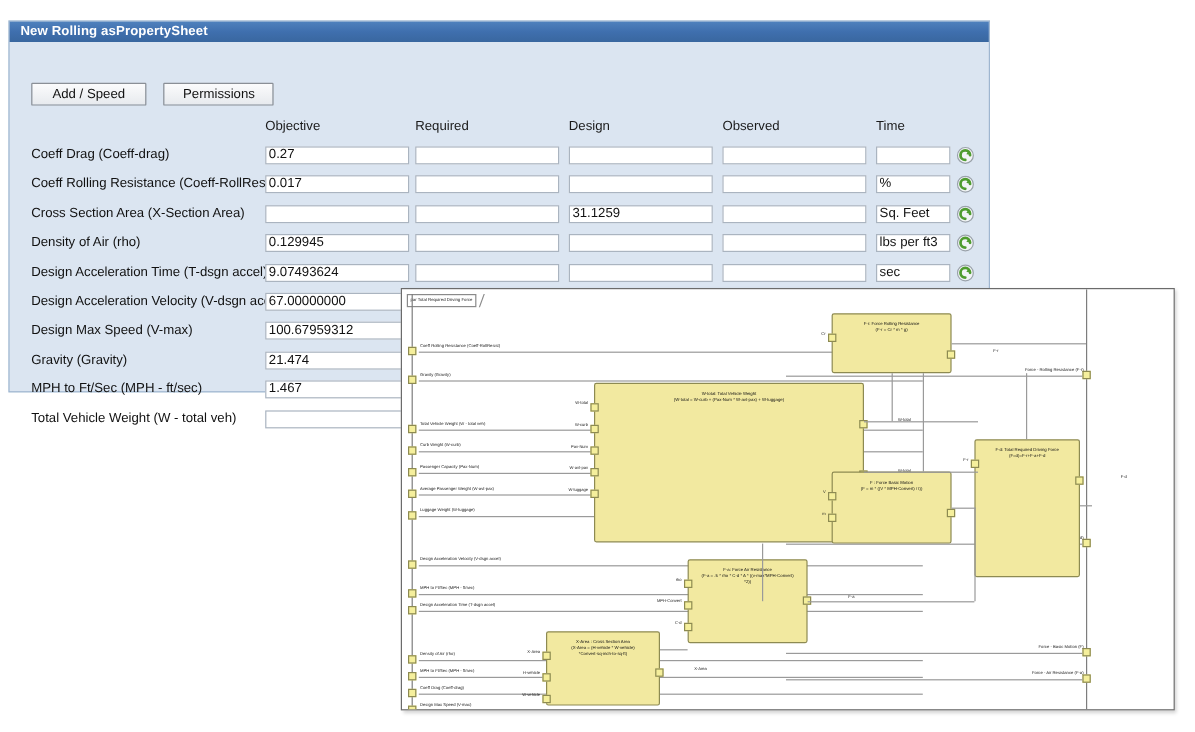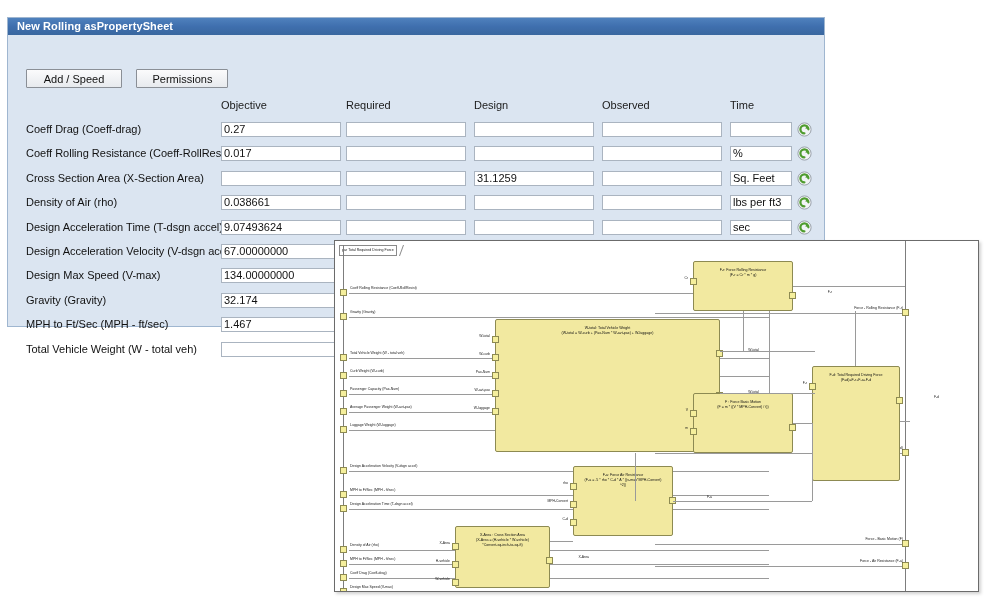--- a/index.html
+++ b/index.html
@@ -123,21 +123,21 @@
         <div class="field obs" style="left: 594px; top: 135.8px;"></div>
         <div class="field uni" style="left: 722px; top: 135.8px;">Sq. Feet</div>
         <div class="ricon" style="left: 789px; top: 135.8px;">
           <svg width="15" height="15" viewBox="0 0 15 15">
             <circle cx="7.5" cy="7.5" r="6.6" fill="#f2f4f6" stroke="#9aa2aa" stroke-width="1"></circle>
             <path d="M11.4 7.3 A4 4 0 1 0 7.4 11.3" fill="none" stroke="#4f9c2f" stroke-width="2.3" stroke-linecap="round"></path>
             <path d="M10.2 3.3 L12.1 6.9 L8.3 6.6 Z" fill="#4f9c2f"></path>
           </svg>
         </div>
         <div class="rowlabel" style="left: 18px; top: 161.2px;">Density of Air (rho)</div>
-        <div class="field obj" style="left: 213px; top: 160.2px;">0.038661</div>
+        <div class="field obj" style="left: 213px; top: 160.2px;">0.129945</div>
         <div class="field thr" style="left: 338px; top: 160.2px;"></div>
         <div class="field des" style="left: 466px; top: 160.2px;"></div>
         <div class="field obs" style="left: 594px; top: 160.2px;"></div>
         <div class="field uni" style="left: 722px; top: 160.2px;">lbs per ft3</div>
         <div class="ricon" style="left: 789px; top: 160.2px;">
           <svg width="15" height="15" viewBox="0 0 15 15">
             <circle cx="7.5" cy="7.5" r="6.6" fill="#f2f4f6" stroke="#9aa2aa" stroke-width="1"></circle>
             <path d="M11.4 7.3 A4 4 0 1 0 7.4 11.3" fill="none" stroke="#4f9c2f" stroke-width="2.3" stroke-linecap="round"></path>
             <path d="M10.2 3.3 L12.1 6.9 L8.3 6.6 Z" fill="#4f9c2f"></path>
           </svg>
@@ -162,27 +162,27 @@
         <div class="field obs" style="left: 594px; top: 209px;"></div>
         <div class="field uni" style="left: 722px; top: 209px;">mph</div>
         <div class="ricon" style="left: 789px; top: 209px;">
           <svg width="15" height="15" viewBox="0 0 15 15">
             <circle cx="7.5" cy="7.5" r="6.6" fill="#f2f4f6" stroke="#9aa2aa" stroke-width="1"></circle>
             <path d="M11.4 7.3 A4 4 0 1 0 7.4 11.3" fill="none" stroke="#4f9c2f" stroke-width="2.3" stroke-linecap="round"></path>
             <path d="M10.2 3.3 L12.1 6.9 L8.3 6.6 Z" fill="#4f9c2f"></path>
           </svg>
         </div>
         <div class="rowlabel" style="left: 18px; top: 234.4px;">Design Max Speed (V-max)</div>
-        <div class="field obj" style="left: 213px; top: 233.4px;">134.00000000</div>
+        <div class="field obj" style="left: 213px; top: 233.4px;">100.67959312</div>
         <div class="field thr" style="left: 338px; top: 233.4px;"></div>
         <div class="field des" style="left: 466px; top: 233.4px;"></div>
         <div class="field obs" style="left: 594px; top: 233.4px;"></div>
         <div class="field uni" style="left: 722px; top: 233.4px;"></div>
         <div class="rowlabel" style="left: 18px; top: 258.8px;">Gravity (Gravity)</div>
-        <div class="field obj" style="left: 213px; top: 257.8px;">32.174</div>
+        <div class="field obj" style="left: 213px; top: 257.8px;">21.474</div>
         <div class="field thr" style="left: 338px; top: 257.8px;"></div>
         <div class="field des" style="left: 466px; top: 257.8px;"></div>
         <div class="field obs" style="left: 594px; top: 257.8px;"></div>
         <div class="field uni" style="left: 722px; top: 257.8px;"></div>
         <div class="rowlabel" style="left: 18px; top: 283.2px;">MPH to Ft/Sec (MPH - ft/sec)</div>
         <div class="field obj" style="left: 213px; top: 282.2px;">1.467</div>
         <div class="field thr" style="left: 338px; top: 282.2px;"></div>
         <div class="field des" style="left: 466px; top: 282.2px;"></div>
         <div class="field obs" style="left: 594px; top: 282.2px;"></div>
         <div class="field uni" style="left: 722px; top: 282.2px;"></div>

